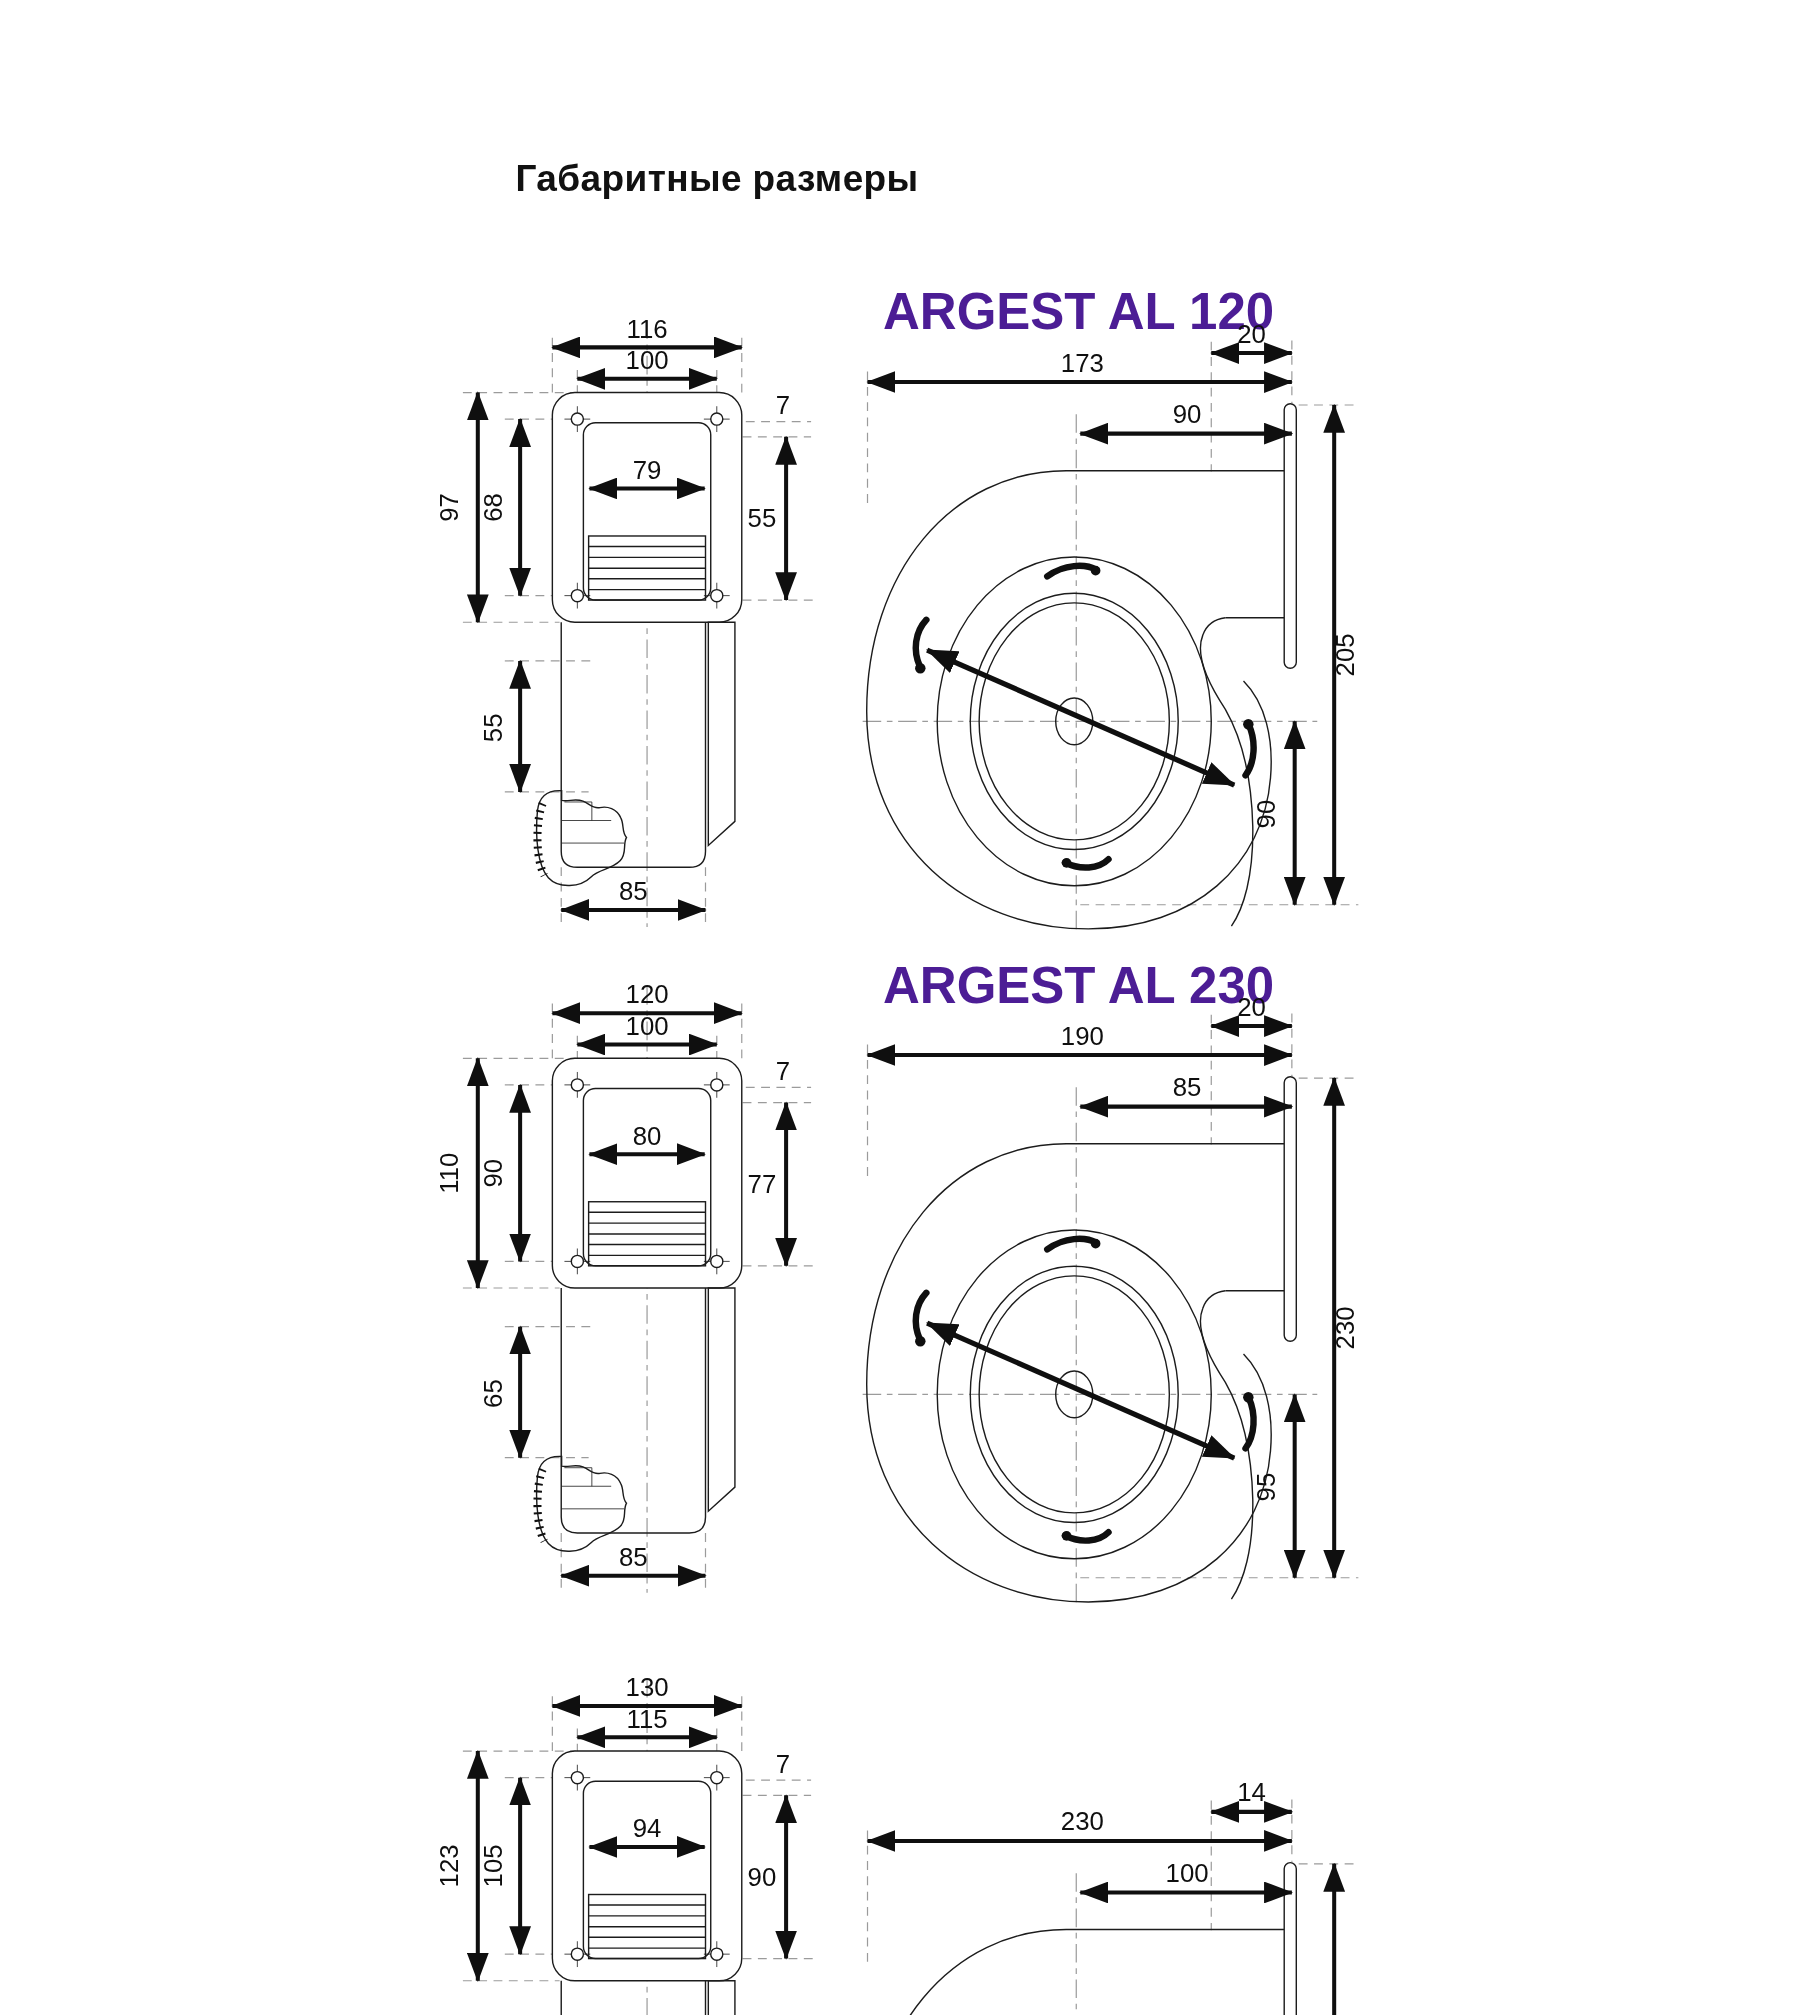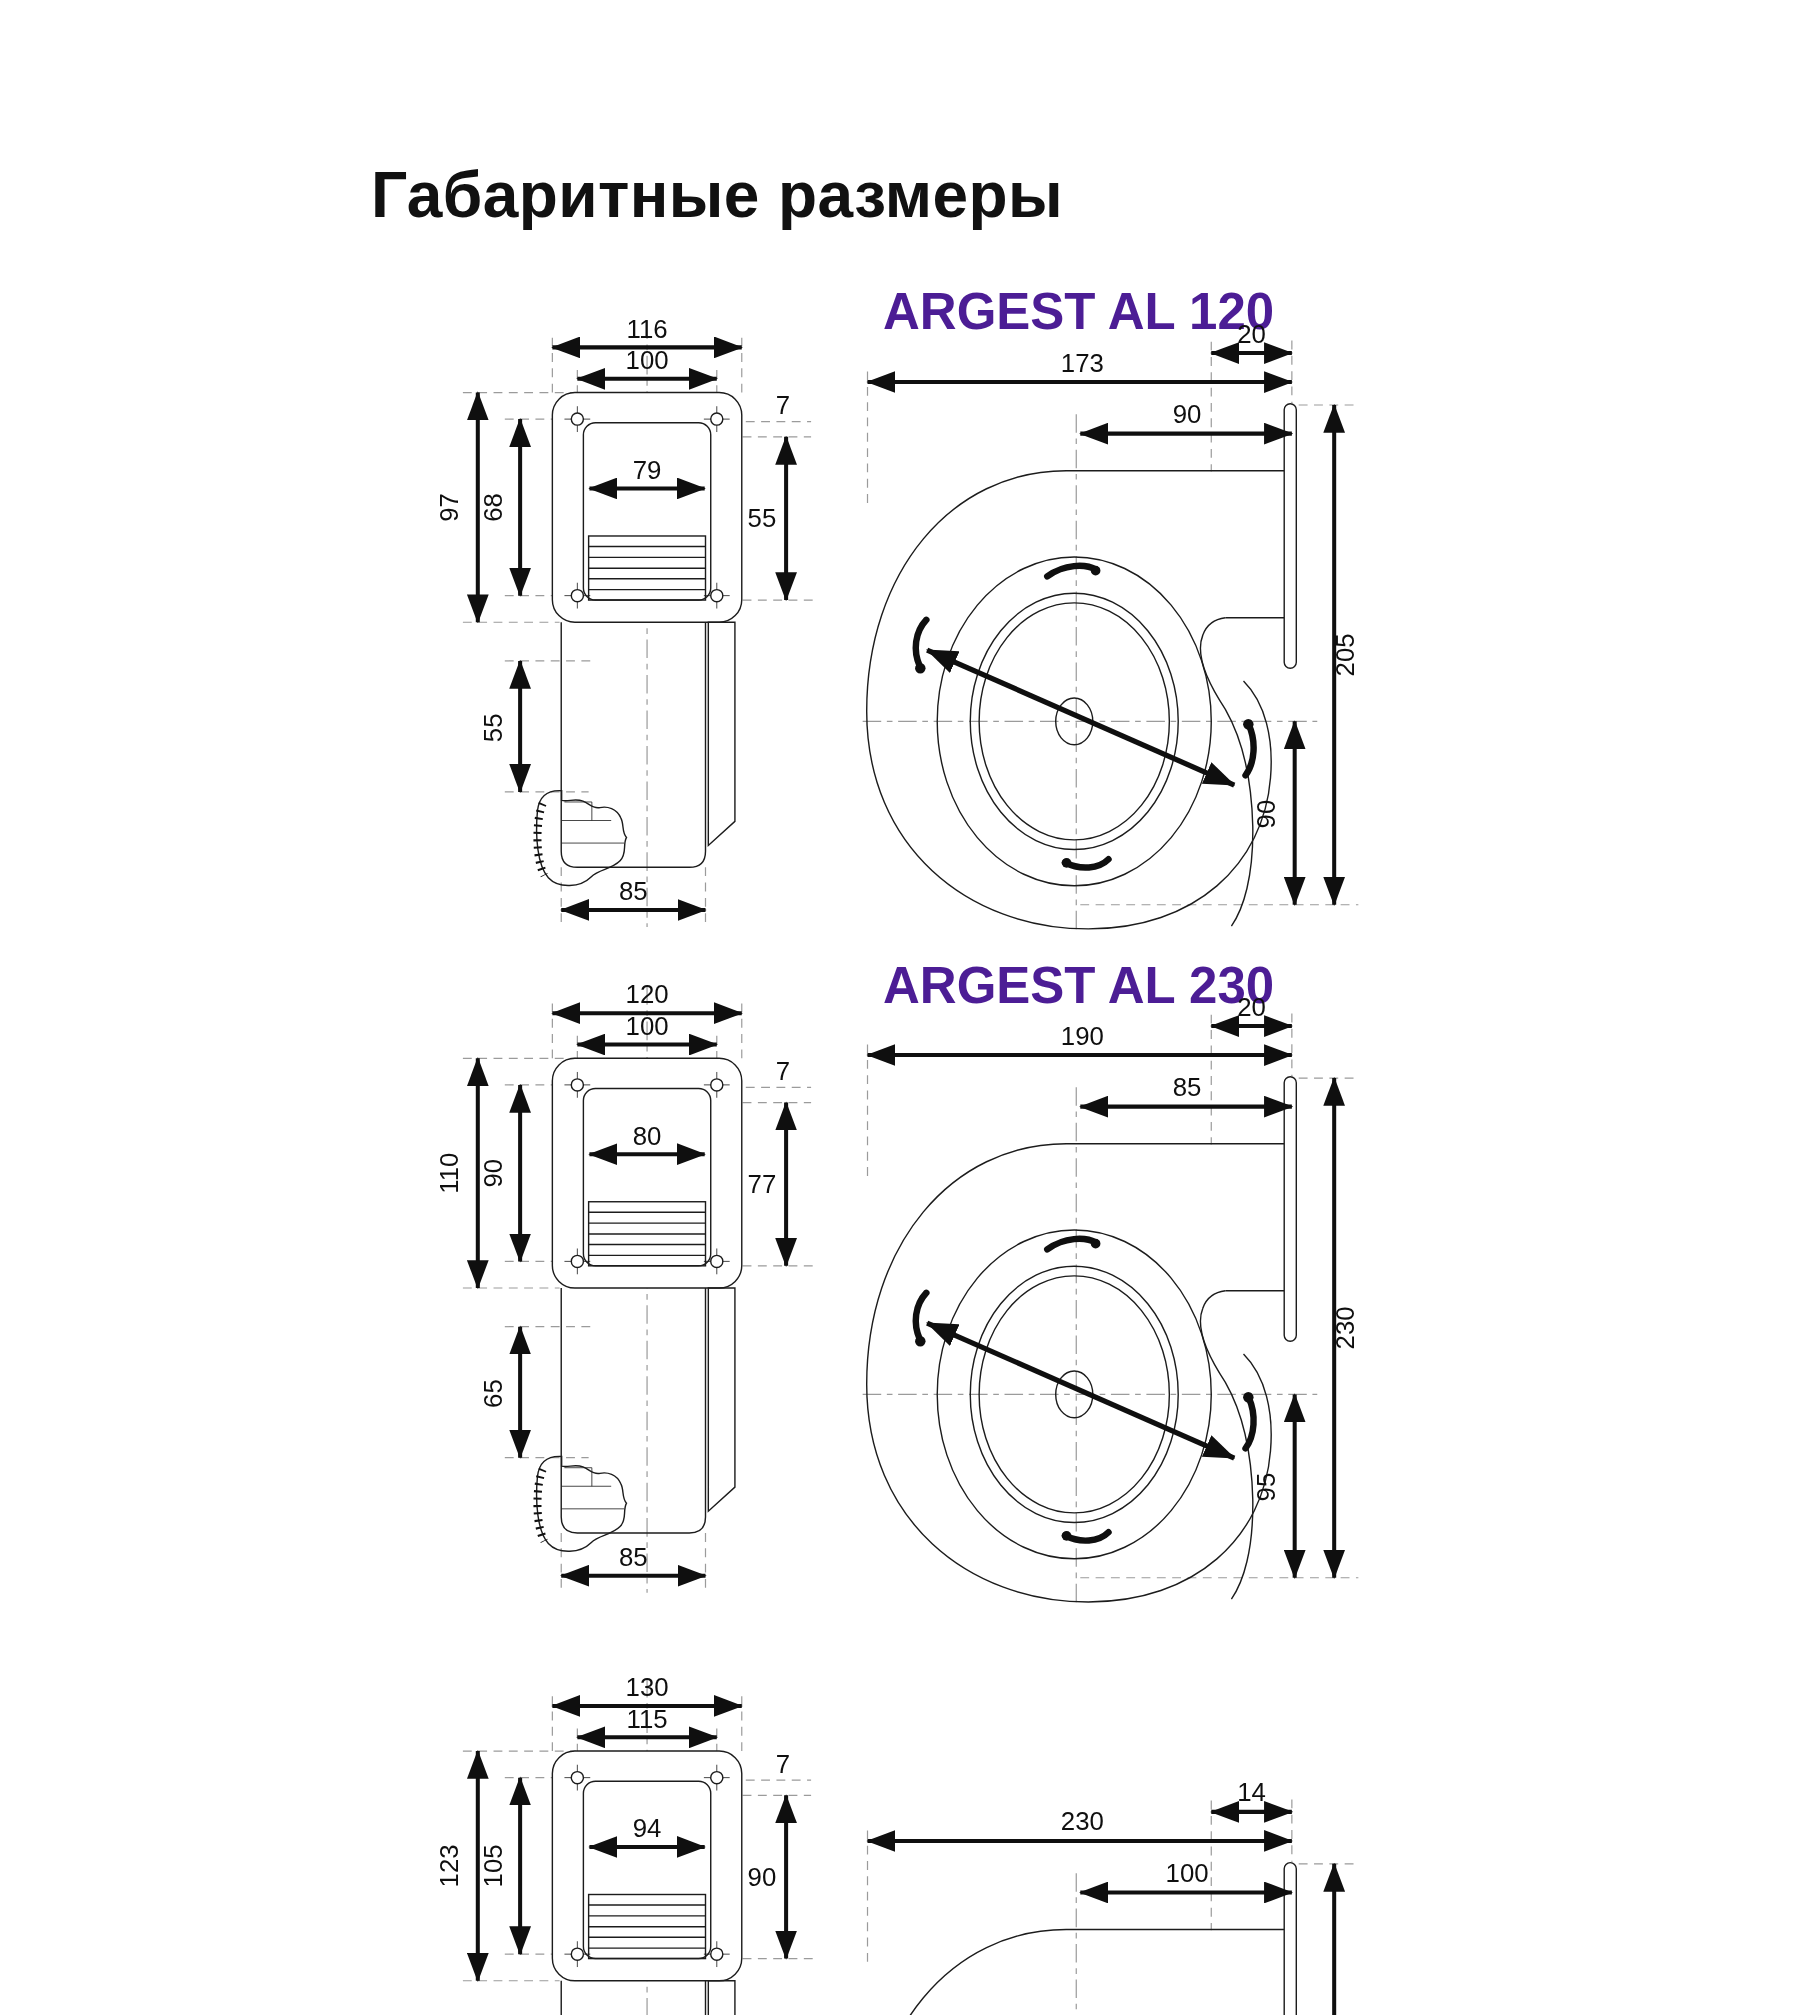--- a/index.html
+++ b/index.html
@@ -1,19 +1,19 @@
 <!DOCTYPE html>
 <html style="font-size:6.4px"><head>
 <meta charset="utf-8">
 <style>
   html,body{margin:0;padding:0;background:#ffffff;}
   #page{position:relative;width:1814px;height:2418px;background:#ffffff;overflow:hidden;
         font-family:"Liberation Sans", sans-serif;color:#111;}
   #page-title{position:absolute;left:0;top:158px;width:1434px;text-align:center;
-        font-size:64px;font-weight:700;letter-spacing:0.4px;color:#111;}
+        font-size:37px;font-weight:700;letter-spacing:0.4px;color:#111;}
   .model-heading{position:absolute;left:883px;font-size:51px;font-weight:700;
         letter-spacing:0px;color:#4c1d95;white-space:nowrap;}
   #heading-1{top:282px;}
   #heading-2{top:956px;}
   #heading-3{top:1628px;}
   #drawing{position:absolute;left:0;top:0;}
   .obj{fill:none;stroke:#1c1c1c;stroke-width:3.5;}
   .objf{fill:#ffffff;stroke:#1c1c1c;stroke-width:3.5;}
   .thin{fill:none;stroke:#1c1c1c;stroke-width:2;}
   .dash{fill:none;stroke:#9b9b9b;stroke-width:3;stroke-dasharray:22 16;}

